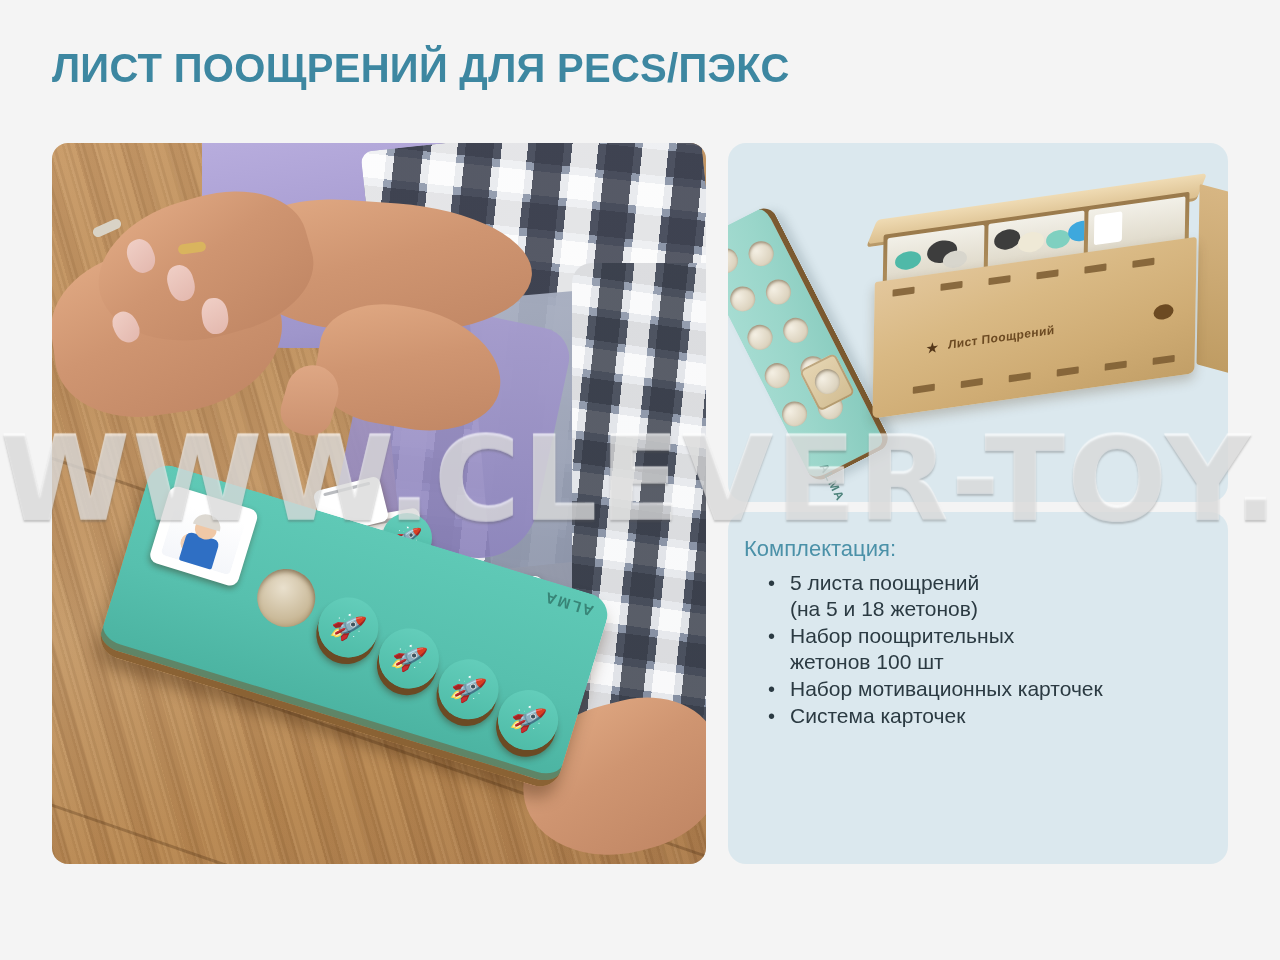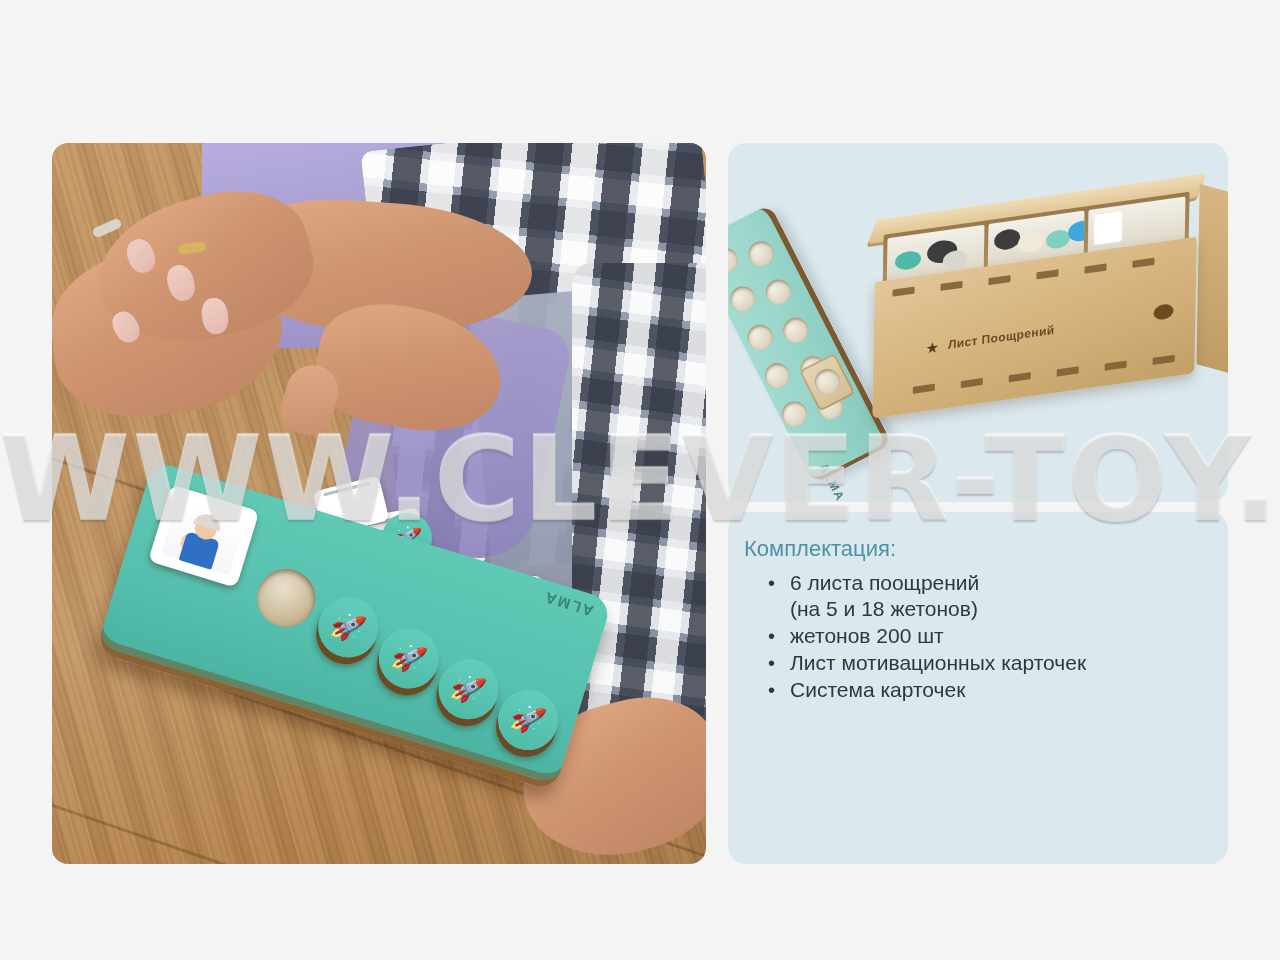--- a/index.html
+++ b/index.html
@@ -251,20 +251,21 @@
     color: rgba(255,255,255,0.40);
     text-shadow: 0 2px 2px rgba(90,90,90,0.30), 0 -1px 1px rgba(255,255,255,0.5);
     letter-spacing: 2px; pointer-events:none; white-space:nowrap;
   }
 </style>
 </head>
 <body>
 
 <div class="page">
 
+  <div class="title">ЛИСТ ПООЩРЕНИЙ ДЛЯ PECS/ПЭКС</div>
 
   <div class="photo-panel">
     <div class="photo-inner">
       <div class="wood"></div>
 
       <div class="seam" style="left:-40px; top:300px; width:400px; height:3px; transform:rotate(19deg);"></div>
       <div class="seam" style="left:170px; top:545px; width:520px; height:3px; transform:rotate(19deg);"></div>
       <div class="seam" style="left:-60px; top:640px; width:300px; height:3px; transform:rotate(19deg);"></div>
 
       <div class="torso-lilac"></div>
@@ -406,28 +407,29 @@
       </div>
     </div>
   </div>
 
   <div class="panel-bottom"></div>
 
   <div class="kit-title">Комплектация:</div>
 
   <ul class="kit-list">
     <li>
-      <span>6 листа поощрений</span>
+      <span>5 листа поощрений</span>
       <span class="sub">(на 5 и 18 жетонов)</span>
     </li>
     <li>
-      <span class="sub">жетонов 200 шт</span>
+      <span>Набор поощрительных</span>
+      <span class="sub">жетонов 100 шт</span>
     </li>
     <li>
-      <span>Лист мотивационных карточек</span>
+      <span>Набор мотивационных карточек</span>
     </li>
     <li>
       <span>Система карточек</span>
     </li>
   </ul>
 
   <div class="watermark">WWW.CLEVER-TOY.RU</div>
 
 </div>
 

